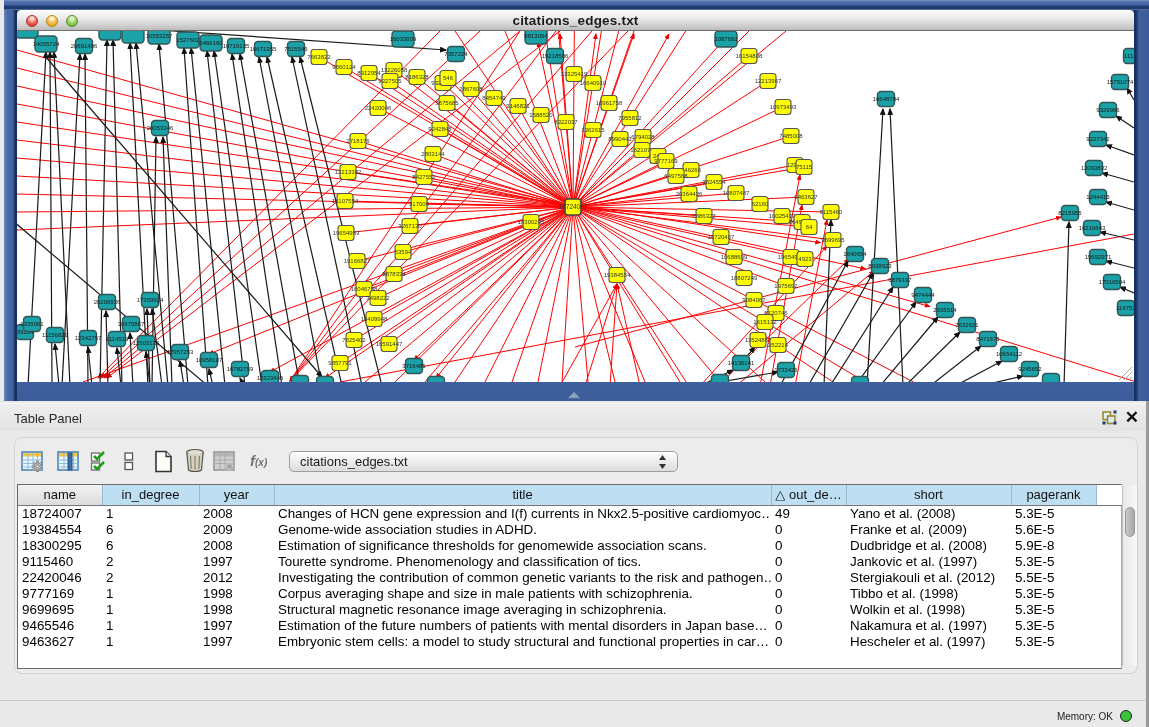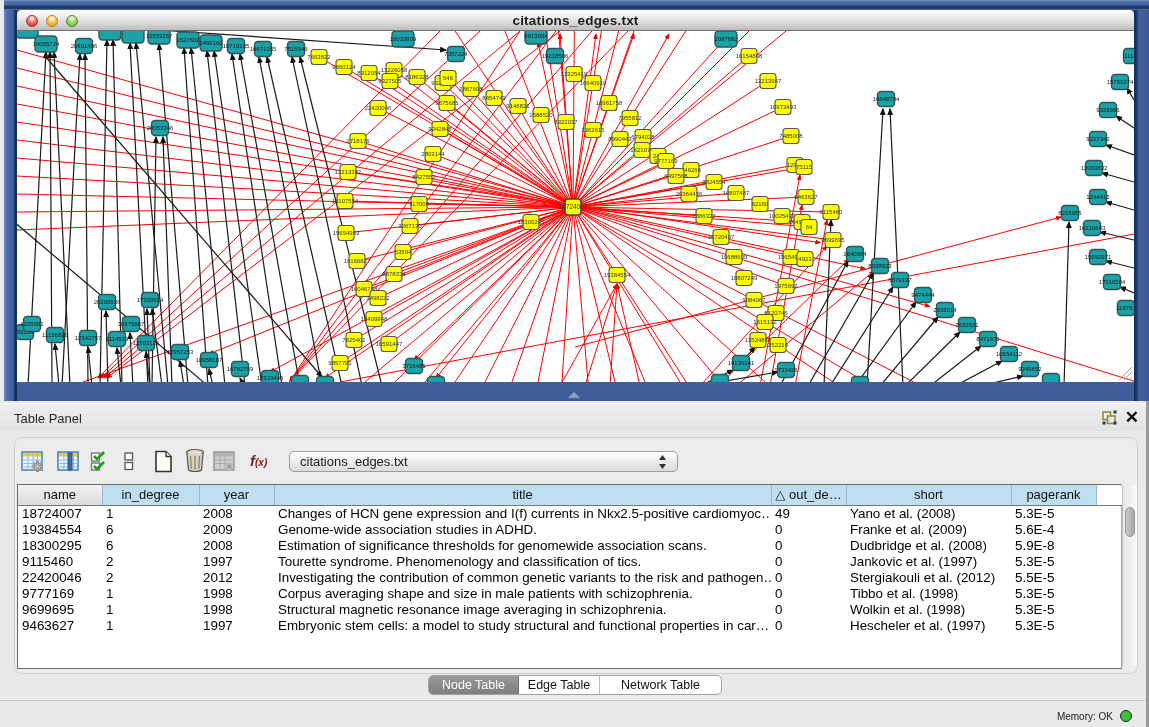--- a/index.html
+++ b/index.html
@@ -608,21 +608,21 @@
           <rect x="2" y="3" width="18" height="3.5" fill="#b5b5b5"></rect>
           <g stroke="#aaa" stroke-width="1">
             <line x1="1" y1="10" x2="21" y2="10"></line>
             <line x1="1" y1="13.5" x2="21" y2="13.5"></line>
             <line x1="7" y1="3" x2="7" y2="20"></line>
             <line x1="12" y1="3" x2="12" y2="20"></line>
           </g>
           <circle cx="16.5" cy="16.5" r="4" fill="#bdbdbd"></circle>
           <path d="M14.8 14.8 l3.4 3.4 M18.2 14.8 l-3.4 3.4" stroke="#9a9a9a" stroke-width="1.4"></path>
         </svg></span>
-    <span class="ic" style="left:250px;top:51px;font-size:15px;font-style:italic;font-weight:bold;color:#7f1d1d">f<span style="font-size:10px">(x)</span></span>
+    <span class="ic" style="left:250px;top:51px;font-size:15px;font-style:italic;font-weight:bold;color:#737373">f<span style="font-size:10px">(x)</span></span>
   </div>
   <div id="combo">citations_edges.txt
     <svg width="9" height="14" viewBox="0 0 9 14" style="position:absolute;right:10px;top:3px">
         <path d="M4.5 0 L8 5 L1 5 z" fill="#333"></path>
         <path d="M4.5 14 L8 9 L1 9 z" fill="#333"></path>
       </svg>
   </div>
   <div id="tablewrap">
     <table>
       <colgroup>
@@ -658,21 +658,21 @@
             <td>5.3E-5</td>
             <td></td>
           </tr>
 <tr>
             <td>19384554</td>
             <td>6</td>
             <td>2009</td>
             <td>Genome-wide association studies in ADHD.</td>
             <td>0</td>
             <td>Franke et al. (2009)</td>
-            <td>5.6E-4</td>
+            <td>5.6E-5</td>
             <td></td>
           </tr>
 <tr>
             <td>18300295</td>
             <td>6</td>
             <td>2008</td>
             <td>Estimation of significance thresholds for genomewide association scans.</td>
             <td>0</td>
             <td>Dudbridge et al. (2008)</td>
             <td>5.9E-8</td>
@@ -712,37 +712,42 @@
             <td>9699695</td>
             <td>1</td>
             <td>1998</td>
             <td>Structural magnetic resonance image averaging in schizophrenia.</td>
             <td>0</td>
             <td>Wolkin et al. (1998)</td>
             <td>5.3E-5</td>
             <td></td>
           </tr>
 <tr>
+            <td>9465546</td>
+            <td>1</td>
+            <td>1997</td>
+            <td>Estimation of the future numbers of patients with mental disorders in Japan base…</td>
+            <td>0</td>
+            <td>Nakamura et al. (1997)</td>
+            <td>5.3E-5</td>
+            <td></td>
+          </tr>
+<tr>
             <td>9463627</td>
             <td>1</td>
             <td>1997</td>
             <td>Embryonic stem cells: a model to study structural and functional properties in car…</td>
             <td>0</td>
             <td>Hescheler et al. (1997)</td>
             <td>5.3E-5</td>
             <td></td>
           </tr>
       </tbody>
     </table>
   </div>
   <div id="scrollbar">
       <div id="thumb"></div>
-    </div>
-  <div id="tabs">
-      <div class="sel">Node Table</div>
-      <div>Edge Table</div>
-      <div>Network Table</div>
     </div>
   <div id="statusline">
       <span id="mem">Memory: OK</span>
       <span id="memdot"></span>
     </div>
 </div>
 <div id="rightstrip"></div>
 </body></html>

